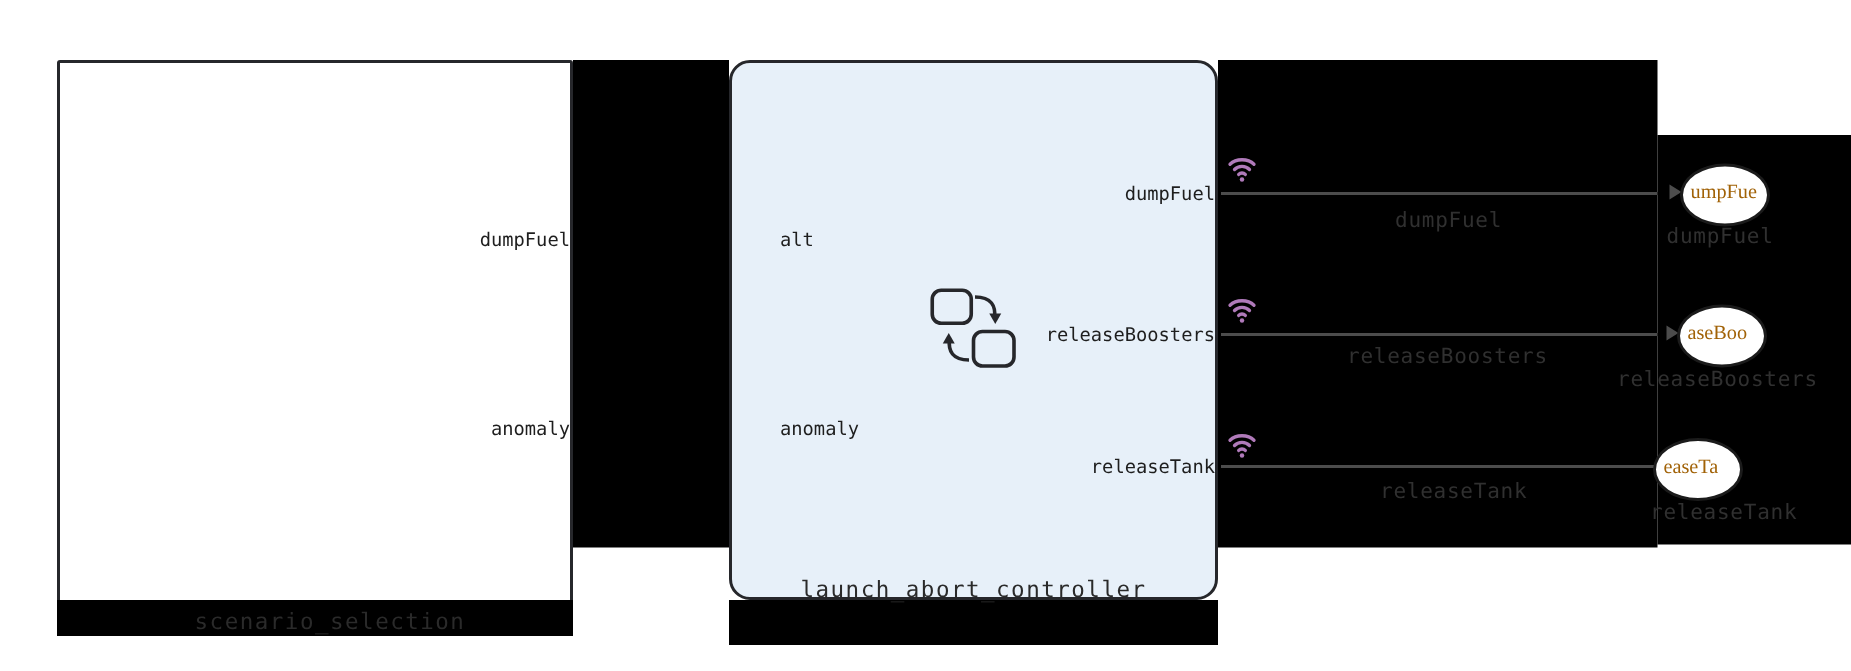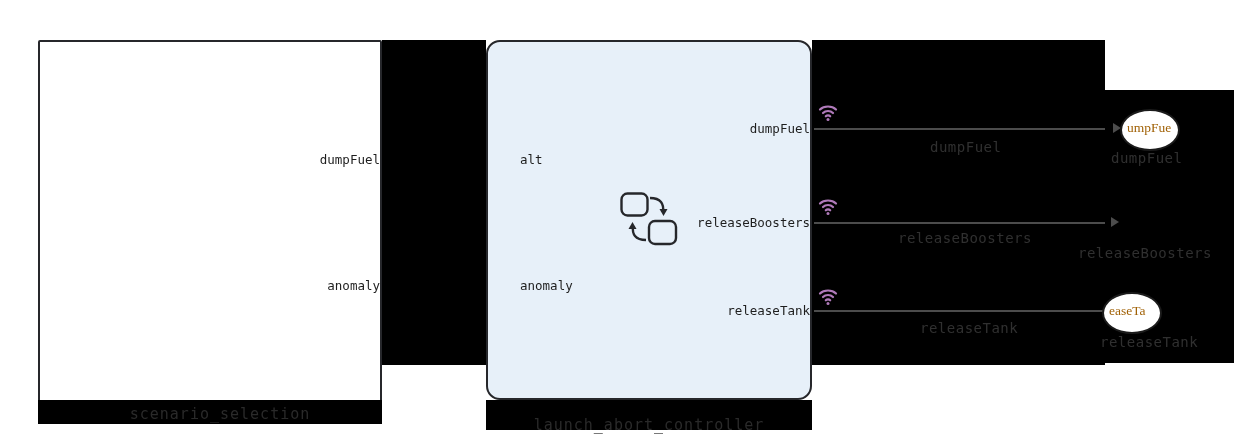--- a/index.html
+++ b/index.html
@@ -31,21 +31,21 @@
   .footer-bar{position:absolute;background:#000000;}
   .bar-scenario{left:38px;top:400px;width:344px;height:24px;}
   .bar-controller{left:486px;top:400px;width:326px;height:30px;}
 
   .sub-title{
     position:absolute;color:#2a2a2a;font-size:15px;
     font-family:"DejaVu Sans Mono", monospace;
     letter-spacing:1px;white-space:nowrap;
   }
   .title-scenario{left:38px;top:405px;width:364px;text-align:center;}
-  .title-controller{left:486px;top:416px;width:326px;text-align:center;}
+  .title-controller{left:486px;top:384px;width:326px;text-align:center;}
 
   
   .port-label{
     position:absolute;font-size:12.5px;color:#1e1e1e;white-space:nowrap;
     font-family:"DejaVu Sans Mono", monospace;
   }
   .pl-out{text-align:right;}
   .pl-in{text-align:left;margin-left:32px;}
 
   
@@ -179,20 +179,23 @@
 
   <div class="plate plate-far-right"></div>
 
   <div class="arrow a-dumpfuel"></div>
   <div class="arrow a-releaseboosters"></div>
   <div class="arrow a-releasetank"></div>
 
   <div class="node-ellipse n-dumpfuel">
     <span>umpFue</span>
   </div>
+  <div class="node-ellipse n-releaseboosters">
+    <span>aseBoo</span>
+  </div>
   <div class="node-ellipse n-releasetank">
     <span>easeTa</span>
   </div>
 
   <div class="node-caption nc-dumpfuel">dumpFuel</div>
   <div class="node-caption nc-releaseboosters">releaseBoosters</div>
   <div class="node-caption nc-releasetank">releaseTank</div>
 
   <div class="port-label pl-out lbl-altitude">dumpFuel</div>
   <div class="port-label pl-out lbl-anomaly-out">anomaly</div>

